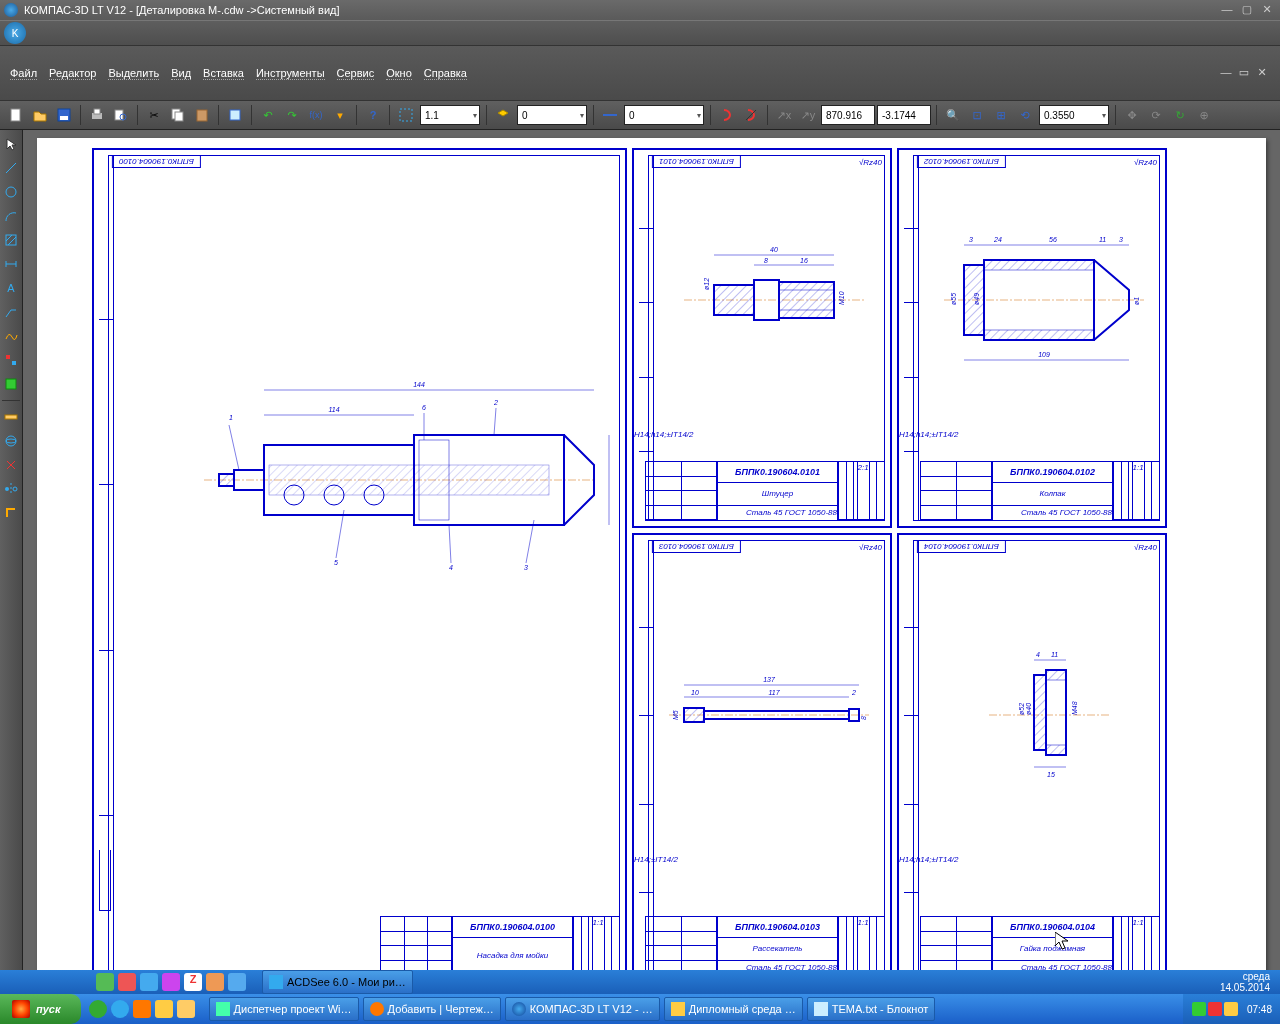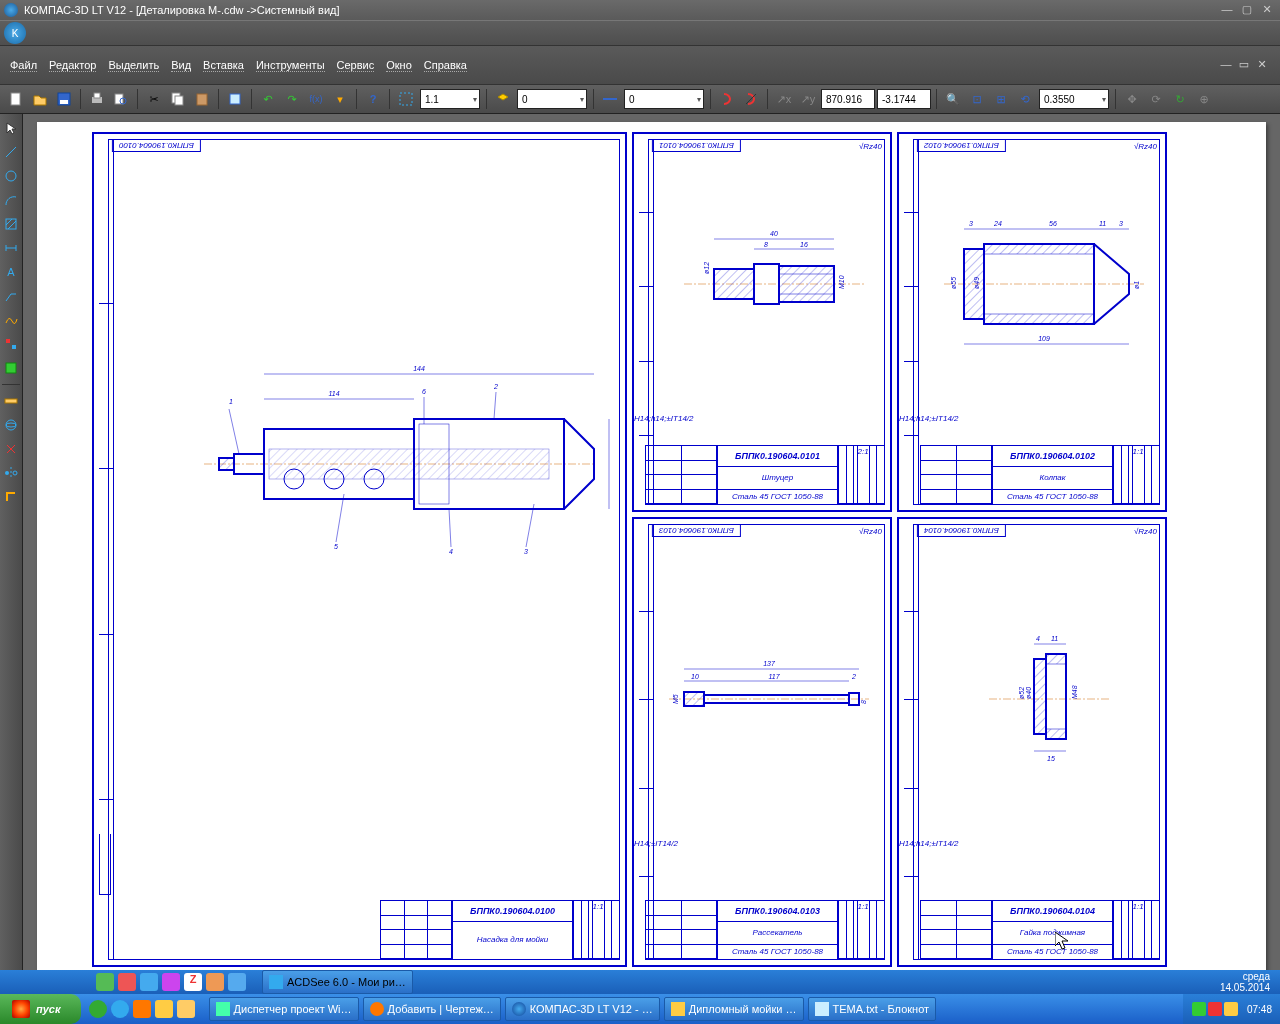--- a/index.html
+++ b/index.html
@@ -2,21 +2,21 @@
 <html><head>
 <meta charset="utf-8">
 <style>
 html,body{margin:0;padding:0;width:1280px;height:1024px;background:#4a4a4a;font-family:Tahoma,Arial,sans-serif;font-size:11px;overflow:hidden}
 .titlebar{height:20px;background:linear-gradient(#6a6a6a,#5a5a5a);display:flex;align-items:center;color:#fff;font-size:11px;padding:0 4px}
 .titlebar .icon{width:14px;height:14px;background:radial-gradient(circle,#4aaae8,#1a5a98);border-radius:50%;margin-right:6px}
 .titlebar .spacer{flex:1}
 .winbtn{width:18px;height:14px;margin-left:2px;text-align:center;color:#ccc;cursor:pointer}
 .kompas-row{height:24px;background:linear-gradient(#5e5e5e,#4e4e4e);display:flex;align-items:center;padding:0 4px;border-top:1px solid #777}
 .kompas-row .klogo{width:22px;height:22px;background:radial-gradient(circle,#4aaae8,#1a6aa8);border-radius:50%;margin-right:6px;display:flex;align-items:center;justify-content:center;color:#fff;font-size:10px}
-.menubar{height:22px;background:linear-gradient(#5a5a5a,#4a4a4a);display:flex;align-items:center;padding:8px 10px;color:#fff;font-size:11px;border-top:1px solid #333}
+.menubar{height:22px;background:linear-gradient(#5a5a5a,#4a4a4a);display:flex;align-items:center;padding:16px 10px;color:#fff;font-size:11px;border-top:1px solid #333}
 .menubar span{margin-right:12px;cursor:pointer;border-bottom:1px dotted #aaa}
 .mdi-btns{margin-left:auto;display:flex}
 .mdi-btns div{width:16px;height:14px;margin-left:2px;color:#ccc;text-align:center;cursor:pointer}
 .toolbar{height:28px;background:linear-gradient(#606060,#4a4a4a);display:flex;align-items:center;padding:0 4px;border-top:1px solid #333;border-bottom:1px solid #222}
 .tb-btn{width:20px;height:20px;margin:0 1px;display:flex;align-items:center;justify-content:center;border:1px solid transparent;cursor:pointer}
 .tb-sep{width:1px;height:20px;background:#333;margin:0 4px}
 .tb-combo{height:18px;background:#fff;border:1px solid #222;font-size:10px;padding:0 14px 0 4px;margin:0 2px;color:#000;display:flex;align-items:center;position:relative}
 .tb-combo:after{content:'▾';position:absolute;right:2px;color:#555;font-size:8px}
 .tb-input{height:18px;background:#fff;border:1px solid #222;font-size:10px;padding:0 4px;margin:0 1px;color:#000;display:flex;align-items:center}
 .main{display:flex;height:906px;background:#4a4a4a}
@@ -29,21 +29,21 @@
 .ruler-bottom{position:absolute;left:0;right:0;bottom:0;height:14px;background:#5a5a5a}
 .frame{position:absolute;border:2px solid #0000cc;box-sizing:border-box}
 .inner-frame{position:absolute;left:14px;top:5px;right:5px;bottom:5px;border:1px solid #0000cc}
 .stamp{position:absolute;bottom:5px;right:5px;width:238px;height:58px;border:1px solid #0000cc;display:flex;font-size:8px;color:#0000cc;font-style:italic}
 .stamp .left{width:72px;display:flex;flex-direction:column}
 .stamp .left div{flex:1;border-right:1px solid #0000cc;border-bottom:1px solid #0000cc;display:flex}
 .stamp .left div span{flex:1;border-right:1px solid #0000cc}
 .stamp .mid{flex:1;display:flex;flex-direction:column}
 .stamp .mid .code{height:20px;border-bottom:1px solid #0000cc;text-align:center;line-height:20px;font-weight:bold;font-size:9px}
 .stamp .mid .name{flex:1;display:flex;align-items:center;justify-content:center;text-align:right;line-height:1.1}
-.stamp .mid .mat{height:14px;border-top:1px solid #0000cc;text-align:center;line-height:14px}
+.stamp .mid .mat{height:14px;border-top:1px solid #0000cc;text-align:right;line-height:14px}
 .stamp .right{width:46px;border-left:1px solid #0000cc;display:flex;flex-direction:row}
 .stamp .right div{flex:1;border-bottom:1px solid #0000cc;display:flex}
 .stamp .right div span{flex:1;border-left:1px solid #0000cc;text-align:center;line-height:12px}
 .top-tag{position:absolute;top:5px;left:18px;border:1px solid #0000cc;padding:1px 6px;font-size:8px;color:#0000cc;font-style:italic;transform:rotate(180deg)}
 .surf-mark{position:absolute;top:8px;right:8px;font-size:8px;color:#0000cc;font-style:italic}
 .notetxt{position:absolute;font-size:8px;color:#0000cc;font-style:italic;text-align:left;width:100%}
 .side-tag{position:absolute;left:5px;bottom:70px;border-left:1px solid #0000cc;border-right:1px solid #0000cc;border-bottom:1px solid #0000cc;width:10px;height:60px}
 .sidebind{position:absolute;left:5px;top:5px;bottom:5px;width:14px;border-right:1px solid #0000cc}
 .sidebind div{height:20%;border-bottom:1px solid #0000cc}
 svg{position:absolute}
@@ -732,21 +732,21 @@
   <div class="task">
       <div class="ti" style="background:#f70;border-radius:50%"></div>
       <span>Добавить | Чертеж…</span>
     </div>
   <div class="task">
       <div class="ti" style="background:radial-gradient(circle,#4ae,#149);border-radius:50%"></div>
       <span>КОМПАС-3D LT V12 - …</span>
     </div>
   <div class="task">
       <div class="ti" style="background:#fc4"></div>
-      <span>Дипломный мойки …</span>
+      <span>Дипломный среда …</span>
     </div>
   <div class="task">
       <div class="ti" style="background:#cef"></div>
       <span>TEMA.txt - Блокнот</span>
     </div>
   <div class="tray">
     <div class="ic" style="background:#3c3;border-radius:2px"></div>
     <div class="ic" style="background:#e33;border-radius:2px"></div>
     <div class="ic" style="background:#fc4;border-radius:2px"></div>
     <div class="clock">

